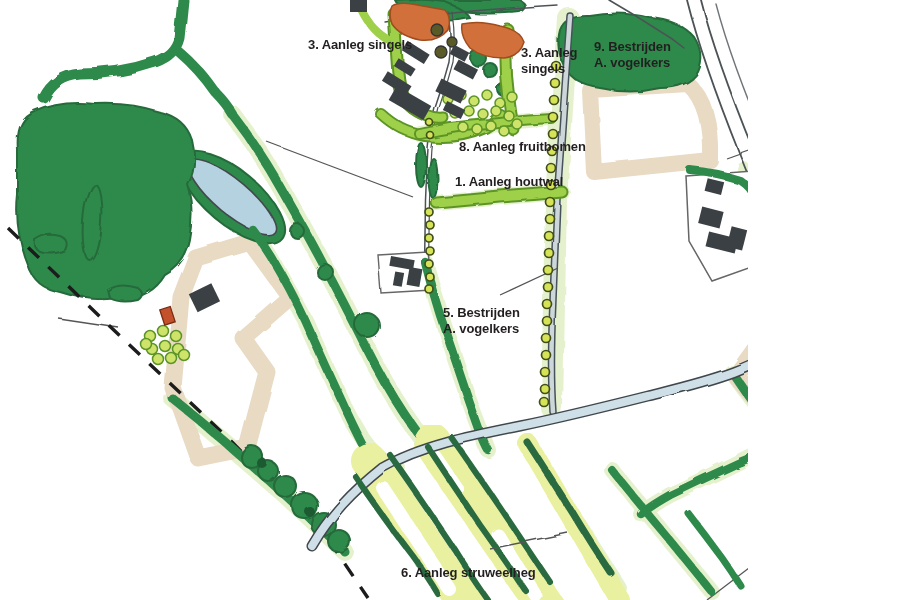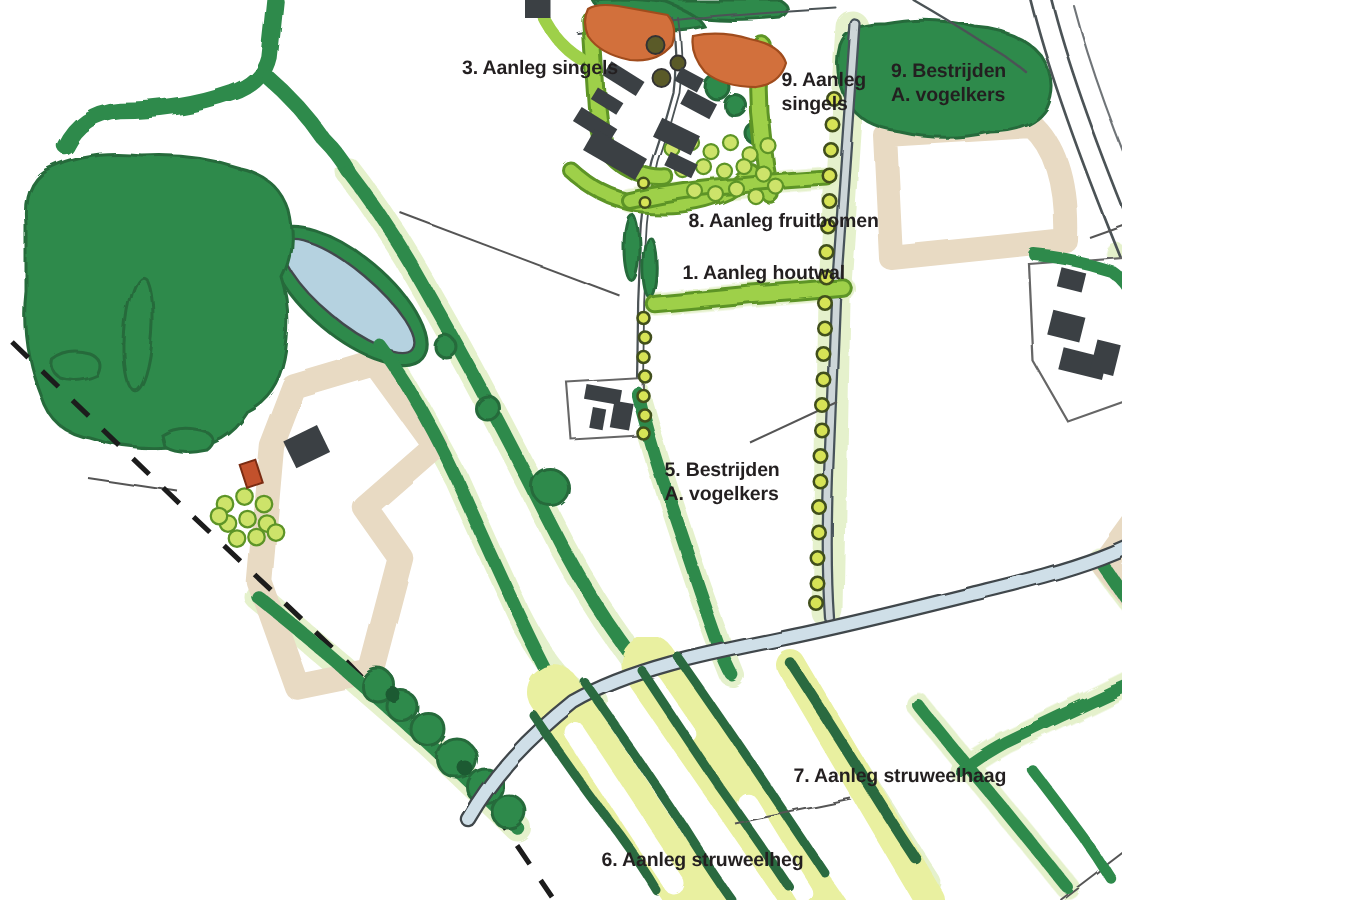--- a/index.html
+++ b/index.html
@@ -261,36 +261,33 @@
     <rect class="bld" x="408" y="268" width="13" height="18" transform="rotate(10 414 277)"></rect>
     <rect class="bld" x="192" y="288" width="25" height="20" transform="rotate(-26 204 298)"></rect>
     <rect x="162" y="308" width="11" height="16" transform="rotate(-18 167 316)" fill="#c2512c" stroke="#7a2c12" stroke-width="1.3"></rect>
   </g>
 </svg>
 
   <div class="map-label" style="left:308px;top:37px;">
     <span>3. Aanleg singels</span>
   </div>
   <div class="map-label" style="left:521px;top:45px;">
-    <span>9. Aanleg</span>
+    <span>3. Aanleg</span>
     <span>singels</span>
   </div>
   <div class="map-label" style="left:594px;top:39px;">
     <span>9. Bestrijden</span>
     <span>A. vogelkers</span>
   </div>
   <div class="map-label" style="left:459px;top:139px;">
     <span>8. Aanleg fruitbomen</span>
   </div>
   <div class="map-label" style="left:455px;top:174px;">
     <span>1. Aanleg houtwal</span>
   </div>
   <div class="map-label" style="left:443px;top:305px;">
     <span>5. Bestrijden</span>
     <span>A. vogelkers</span>
   </div>
-  <div class="map-label" style="left:529px;top:509px;">
-    <span>7. Aanleg struweelhaag</span>
-  </div>
   <div class="map-label" style="left:401px;top:565px;text-align:center;">
     <span>6. Aanleg struweelheg</span>
   </div>
 </div>
 
 </body></html>

